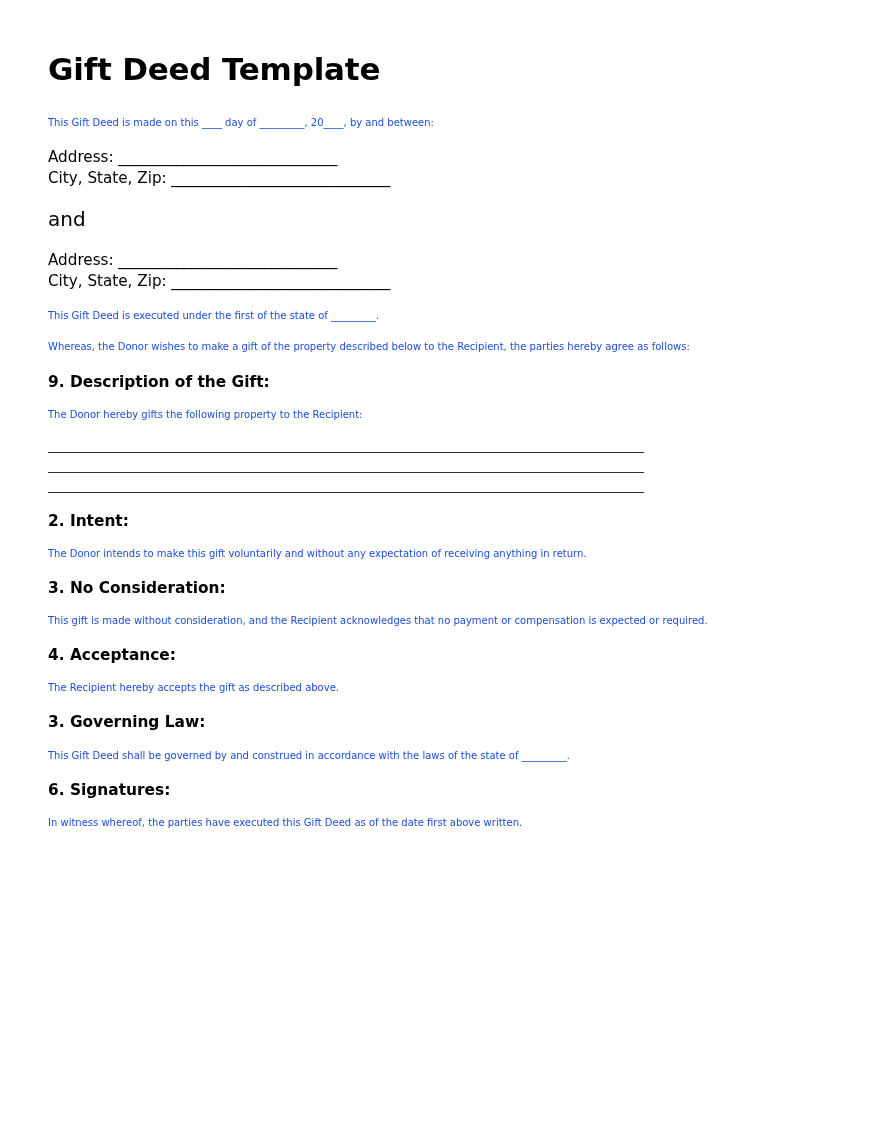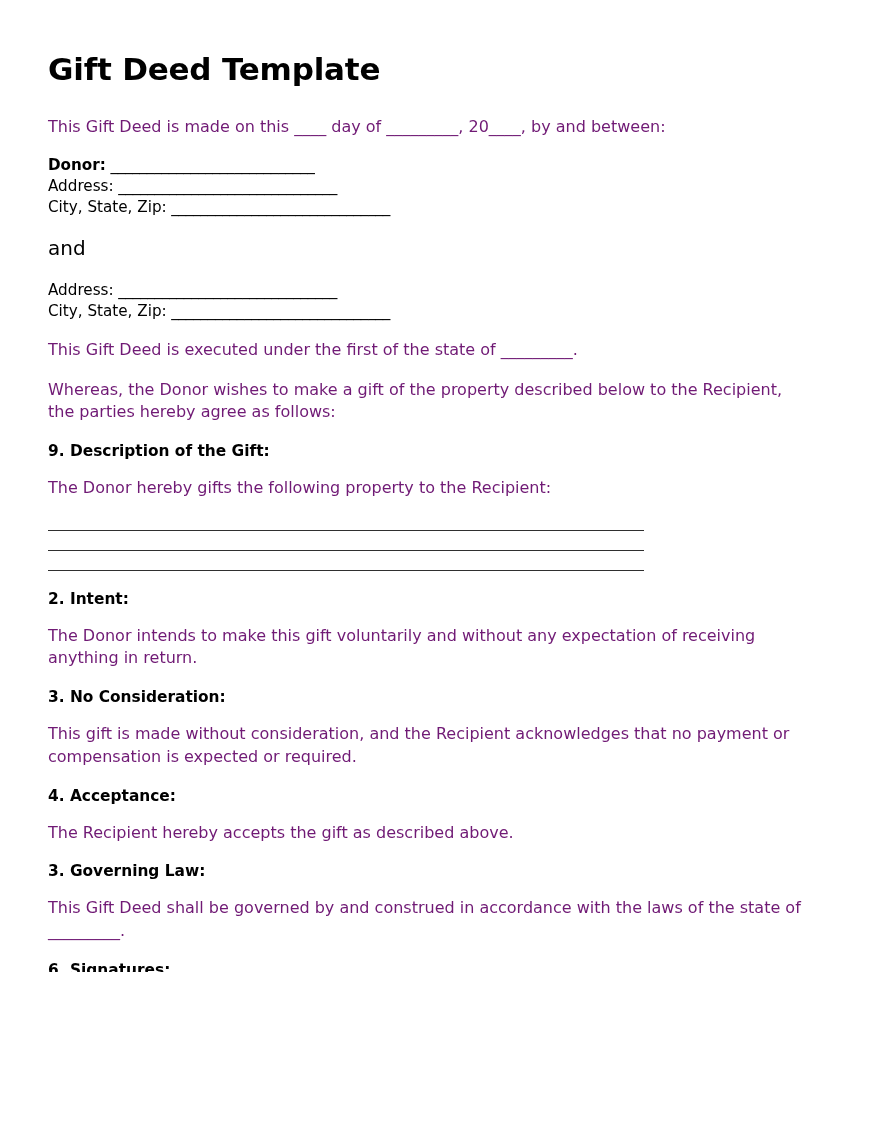--- a/index.html
+++ b/index.html
@@ -30,24 +30,24 @@
   }
   .doc-title {
     font-size: 31px;
     font-weight: bold;
     letter-spacing: -0.2px;
     line-height: 1.15;
     margin: 0 0 28px 0;
     color: #000;
   }
   p.para {
-    font-size: 16px;
+    font-size: 10px;
     line-height: 1.42;
     margin: 0 0 17px 0;
-    color: #701a75;
+    color: #1d4ed8;
   }
   p.para.tight {
     margin-bottom: 24px;
   }
   .block {
     margin: 0 0 17px 0;
   }
   .block .row {
     font-size: 15.2px;
     line-height: 1.38;
@@ -99,21 +99,20 @@
 <body>
 
 <div class="page">
   <div class="content">
 
     <h1 class="doc-title">Gift Deed Template</h1>
 
     <p class="para">This Gift Deed is made on this ____ day of _________, 20____, by and between:</p>
 
     <div class="block">
-      <div class="row"><span class="lbl-bold">Donor:</span><span class="blank"> ____________________________</span></div>
       <div class="row"><span>Address:</span><span class="blank"> ______________________________</span></div>
       <div class="row"><span>City, State, Zip:</span><span class="blank"> ______________________________</span></div>
     </div>
 
     <div class="and-line">and</div>
 
     <div class="block">
       <div class="row"><span>Address:</span><span class="blank"> ______________________________</span></div>
       <div class="row"><span>City, State, Zip:</span><span class="blank"> ______________________________</span></div>
     </div>
@@ -137,17 +136,18 @@
     <h2 class="sec">3. No Consideration:</h2>
     <p class="para">This gift is made without consideration, and the Recipient acknowledges that no payment or compensation is expected or required.</p>
 
     <h2 class="sec">4. Acceptance:</h2>
     <p class="para">The Recipient hereby accepts the gift as described above.</p>
 
     <h2 class="sec">3. Governing Law:</h2>
     <p class="para">This Gift Deed shall be governed by and construed in accordance with the laws of the state of _________.</p>
 
     <h2 class="sec">6. Signatures:</h2>
+    <p class="para">In witness whereof, the parties have executed this Gift Deed as of the date first above written.</p>
 
   </div>
 
   <div class="watermark">go-law.org</div>
 </div>
 
 </body></html>

